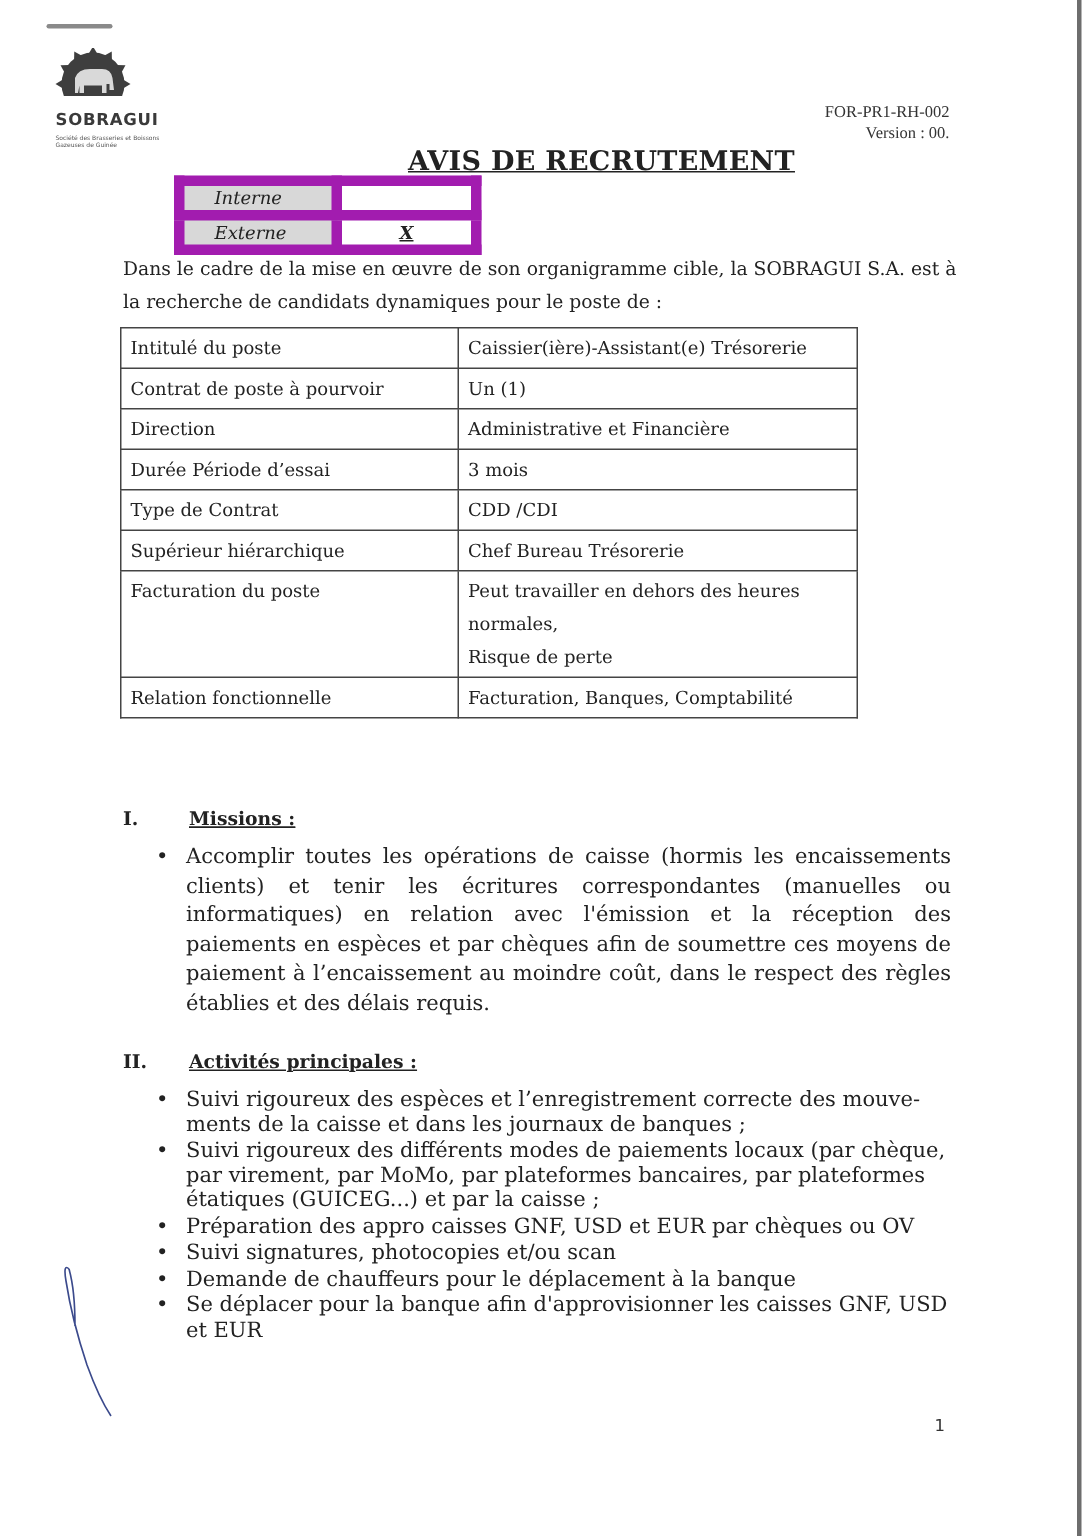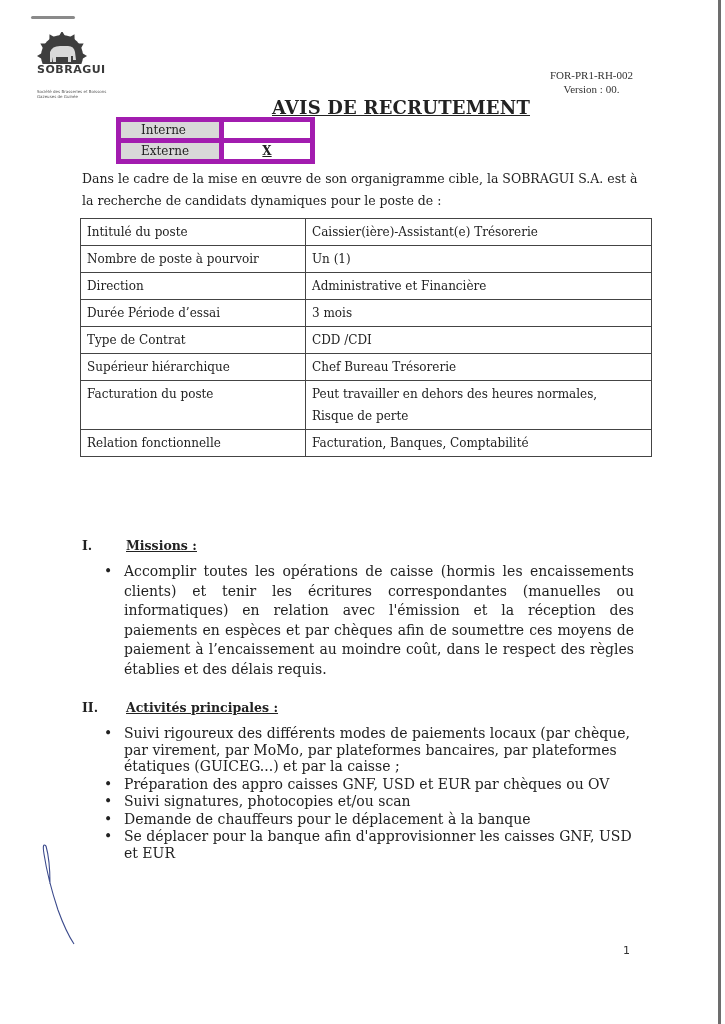--- a/index.html
+++ b/index.html
@@ -11,50 +11,50 @@
     .scan-edge-right {
       position: absolute; left: 718px; top: 0; width: 3px; height: 1024px;
       background: #6d6d6d;
     }
     .top-mark {
       position: absolute; left: 31px; top: 16px; width: 44px; height: 3px;
       background: #8a8a8a; border-radius: 2px;
     }
     .logo { position: absolute; left: 28px; top: 32px; width: 90px; height: 80px; }
     .logo-word {
-      position: absolute; left: 37px; top: 63px;
+      position: absolute; left: 37px; top: 73px;
       font-family: "DejaVu Sans", sans-serif; font-weight: bold; font-size: 11px;
       color: #3a3a3a; letter-spacing: 0.5px;
     }
     .logo-sub {
       position: absolute; left: 37px; top: 89px; width: 70px;
       font-family: "DejaVu Sans", sans-serif; font-size: 4px; color: #555555; line-height: 5px;
     }
     .docref {
-      position: absolute; right: 92px; top: 68px; text-align: center;
+      position: absolute; right: 92px; top: 68px; text-align: right;
       font-family: "Liberation Serif", serif; font-size: 11px; color: #333333; line-height: 14px;
     }
     .title {
       position: absolute; left: 272px; top: 97px;
       font-family: "DejaVu Serif", serif; font-weight: bold; font-size: 18px;
       text-decoration: underline; color: #222222; letter-spacing: 0.2px;
     }
     table.ie {
       position: absolute; left: 116px; top: 117px; border-collapse: collapse;
       font-size: 12px;
     }
-    table.ie td { border: 5px solid #a21caf; padding: 0 20px; height: 16px; }
+    table.ie td { border: 7px solid #a21caf; padding: 0 20px; height: 16px; font-style: italic; }
     table.ie td.lbl { background: #d8d8d8; width: 58px; }
     table.ie td.val { width: 46px; text-align: center; font-weight: bold; text-decoration: underline; }
     .intro {
       position: absolute; left: 82px; top: 168px; width: 560px;
       font-size: 12.5px; line-height: 22px;
     }
     table.info {
-      position: absolute; left: 80px; top: 218px; width: 572px;
+      position: absolute; left: 80px; top: 218px; width: 492px;
       border-collapse: collapse; font-size: 12px;
     }
     table.info td {
       border: 1px solid #444444; padding: 2px 6px; vertical-align: top;
       line-height: 22px;
     }
     table.info td.k { width: 212px; }
     .section-head {
       position: absolute; font-size: 12.5px; font-weight: bold;
     }
@@ -124,21 +124,21 @@
 
 <div class="intro">Dans le cadre de la mise en œuvre de son organigramme cible, la SOBRAGUI S.A. est à la recherche de candidats dynamiques pour le poste de :</div>
 
 <table class="info">
   <tbody>
       <tr>
     <td class="k">Intitulé du poste</td>
     <td>Caissier(ière)-Assistant(e) Trésorerie</td>
   </tr>
   <tr>
-    <td class="k">Nombre de poste à pourvoir</td>
+    <td class="k">Contrat de poste à pourvoir</td>
     <td>Un (1)</td>
   </tr>
   <tr>
     <td class="k">Direction</td>
     <td>Administrative et Financière</td>
   </tr>
   <tr>
     <td class="k">Durée Période d’essai</td>
     <td>3 mois</td>
   </tr>
@@ -168,20 +168,21 @@
   <span class="num">I.</span><span class="txt">Missions :</span>
 </div>
 <ul class="bullets missions">
   <li>Accomplir toutes les opérations de caisse (hormis les encaissements clients) et tenir les écritures correspondantes (manuelles ou informatiques) en relation avec l'émission et la réception des paiements en espèces et par chèques afin de soumettre ces moyens de paiement à l’encaissement au moindre coût, dans le respect des règles établies et des délais requis.</li>
 </ul>
 
 <div class="section-head" style="left:82px; top:700px;">
   <span class="num">II.</span><span class="txt">Activités principales :</span>
 </div>
 <ul class="bullets activities">
+  <li>Suivi rigoureux des espèces et l’enregistrement correcte des mouve-ments de la caisse et dans les journaux de banques ;</li>
   <li>Suivi rigoureux des différents modes de paiements locaux (par chèque, par virement, par MoMo, par plateformes bancaires, par plateformes étatiques (GUICEG...) et par la caisse ;</li>
   <li>Préparation des appro caisses GNF, USD et EUR par chèques ou OV</li>
   <li>Suivi signatures, photocopies et/ou scan</li>
   <li>Demande de chauffeurs pour le déplacement à la banque</li>
   <li>Se déplacer pour la banque afin d'approvisionner les caisses GNF, USD et EUR</li>
 </ul>
 
 <svg class="signature" viewBox="0 0 50 110">
   <path d="M10,6 Q6,2 8,14 Q12,40 22,70 Q30,92 38,104 M10,6 Q14,20 14,44" fill="none" stroke="#3b4a8c" stroke-width="1.1"></path>
 </svg>

